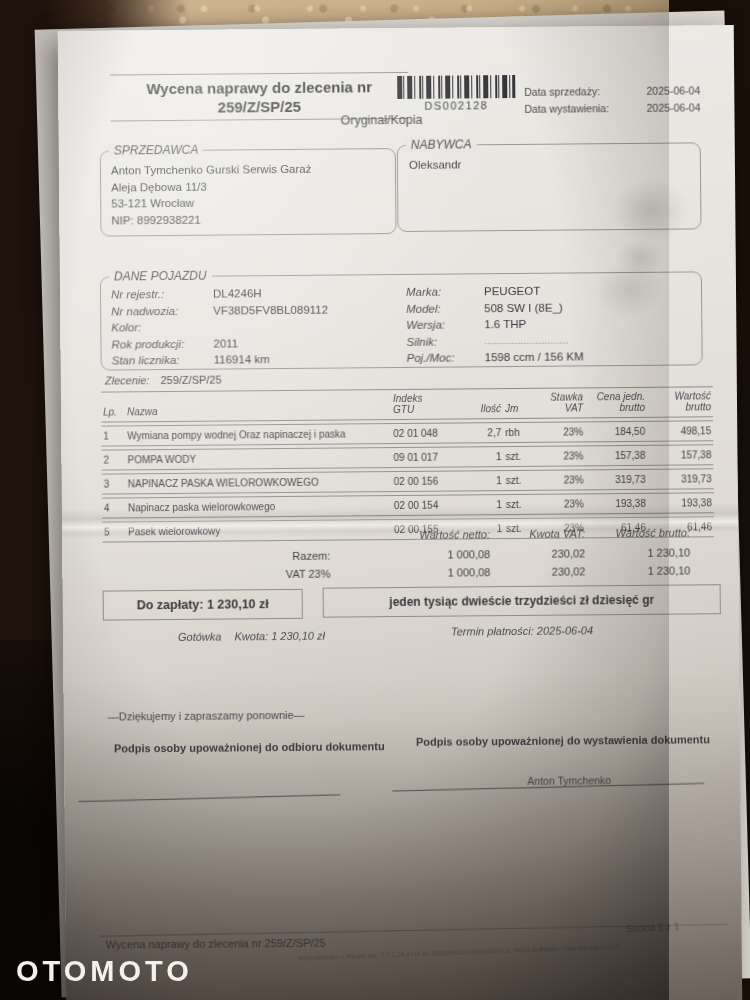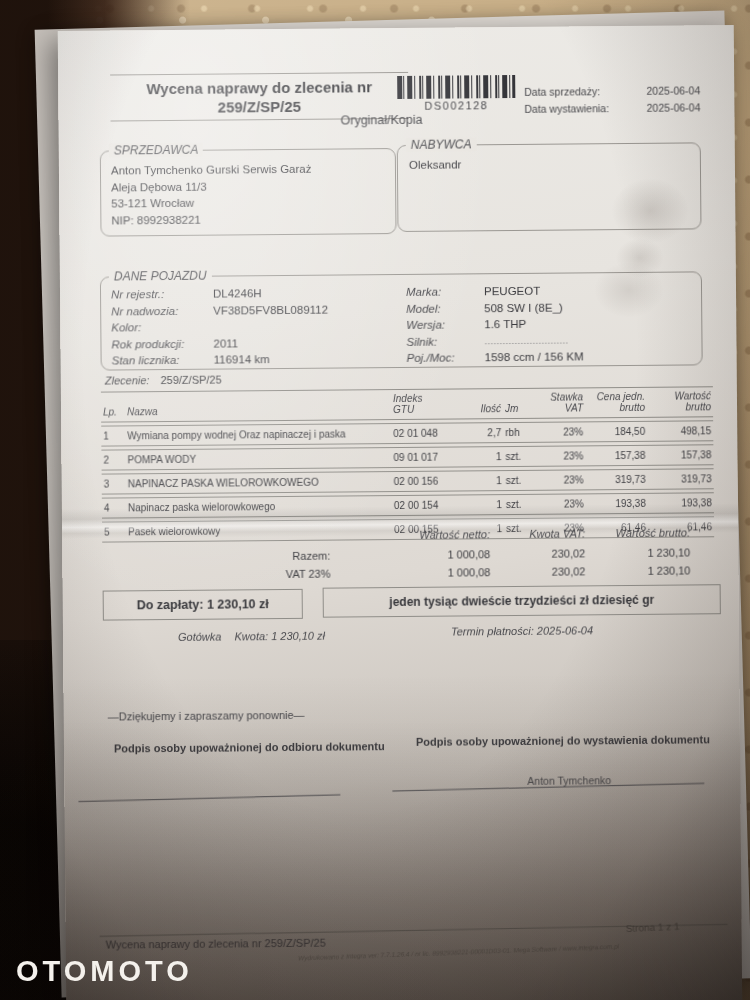--- a/index.html
+++ b/index.html
@@ -1,18 +1,18 @@
 <!DOCTYPE html>
 <html><head>
 <meta charset="utf-8">
 <style>
   * { margin:0; padding:0; box-sizing:border-box; }
   html,body { width:750px; height:1000px; overflow:hidden; background:#1a100a;
               font-family:"Liberation Sans", sans-serif; }
-  .scene { position:absolute; inset:0; width:750px; height:1000px; }
+  .scene { position:absolute; inset:0; width:669px; height:1000px; }
 
   
   .bg-tile { position:absolute; inset:0; background-color:#c2a77e;
     background-image:
       radial-gradient(circle at 20% 30%, rgba(255,240,210,0.55) 0 3px, transparent 4px),
       radial-gradient(circle at 70% 60%, rgba(120,90,55,0.5) 0 2px, transparent 3px),
       radial-gradient(circle at 40% 80%, rgba(140,105,65,0.45) 0 4px, transparent 6px),
       radial-gradient(circle at 85% 20%, rgba(235,215,175,0.6) 0 2px, transparent 4px),
       radial-gradient(circle at 55% 15%, rgba(125,95,60,0.4) 0 3px, transparent 5px),
       radial-gradient(circle at 10% 65%, rgba(160,125,80,0.5) 0 5px, transparent 7px);

